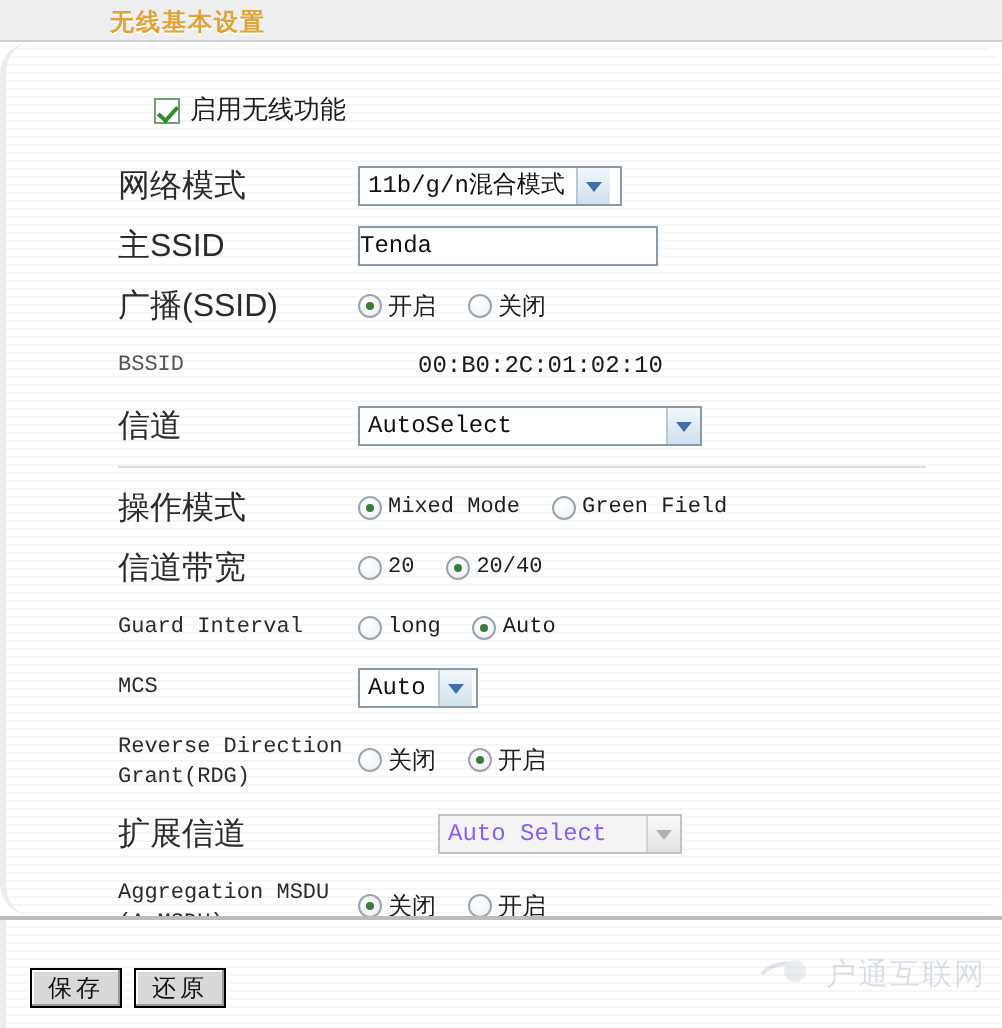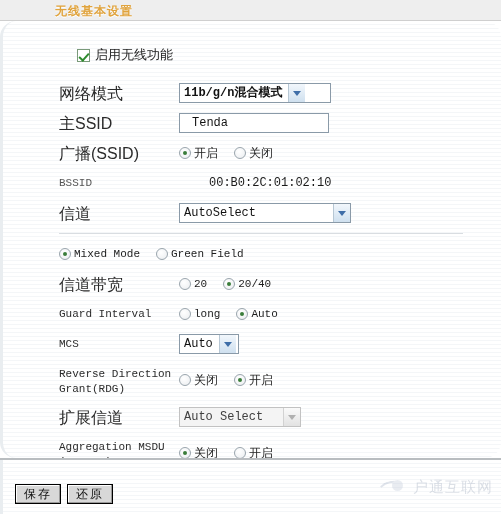--- a/index.html
+++ b/index.html
@@ -164,47 +164,48 @@
   .select .arrow::after {
     content: "";
     position: absolute;
     left: 4px;
     top: 7px;
     width: 0; height: 0;
     border-left: 4px solid transparent;
     border-right: 4px solid transparent;
     border-top: 5px solid #3f6ea8;
   }
-  .select.w-netmode { width: 152px; font-weight: bold; }
+  .select.w-netmode { width: 132px; }
   .select.w-channel { width: 172px; }
   .select.w-mcs { width: 60px; }
   .select.w-ext { width: 122px; }
 
   .select.disabled {
     border-color: #c2c2c2;
     background: #f4f4f4;
-    color: #404040;
+    color: #8b5cf6;
+    margin-left: 40px;
   }
   .select.disabled .arrow {
     background: linear-gradient(to bottom, #fafafa 0%, #e2e2e2 100%);
     border-left: 1px solid #d2d2d2;
   }
   .select.disabled .arrow::after { border-top-color: #b0b0b0; }
 
   
   .textbox {
     width: 150px;
     height: 20px;
     border: 1px solid #8a9aa8;
     background: #ffffff;
     box-sizing: border-box;
     font-family: "Liberation Mono", "DejaVu Sans Mono", monospace;
     font-size: 12px;
     color: #111111;
-    padding: 0 12px;
+    padding: 0 0;
     line-height: 18px;
     outline: none;
   }
 
   
   .radio-group {
     display: flex;
     align-items: center;
     gap: 6px;
   }
@@ -411,20 +412,21 @@
           <span class="select w-channel">
             <span class="sv">AutoSelect</span>
             <span class="arrow" style="margin-left:auto"></span>
           </span>
         </div>
       </div>
 
       <div class="sep"></div>
 
       <div class="row">
+        <div class="lbl">操作模式</div>
         <div class="ctl">
           <div class="radio-group">
             <label class="radio-opt">
               <span class="rad on"></span>
               <span class="rtxt mono">Mixed Mode</span>
             </label>
             <label class="radio-opt">
               <span class="rad"></span>
               <span class="rtxt mono">Green Field</span>
             </label>

